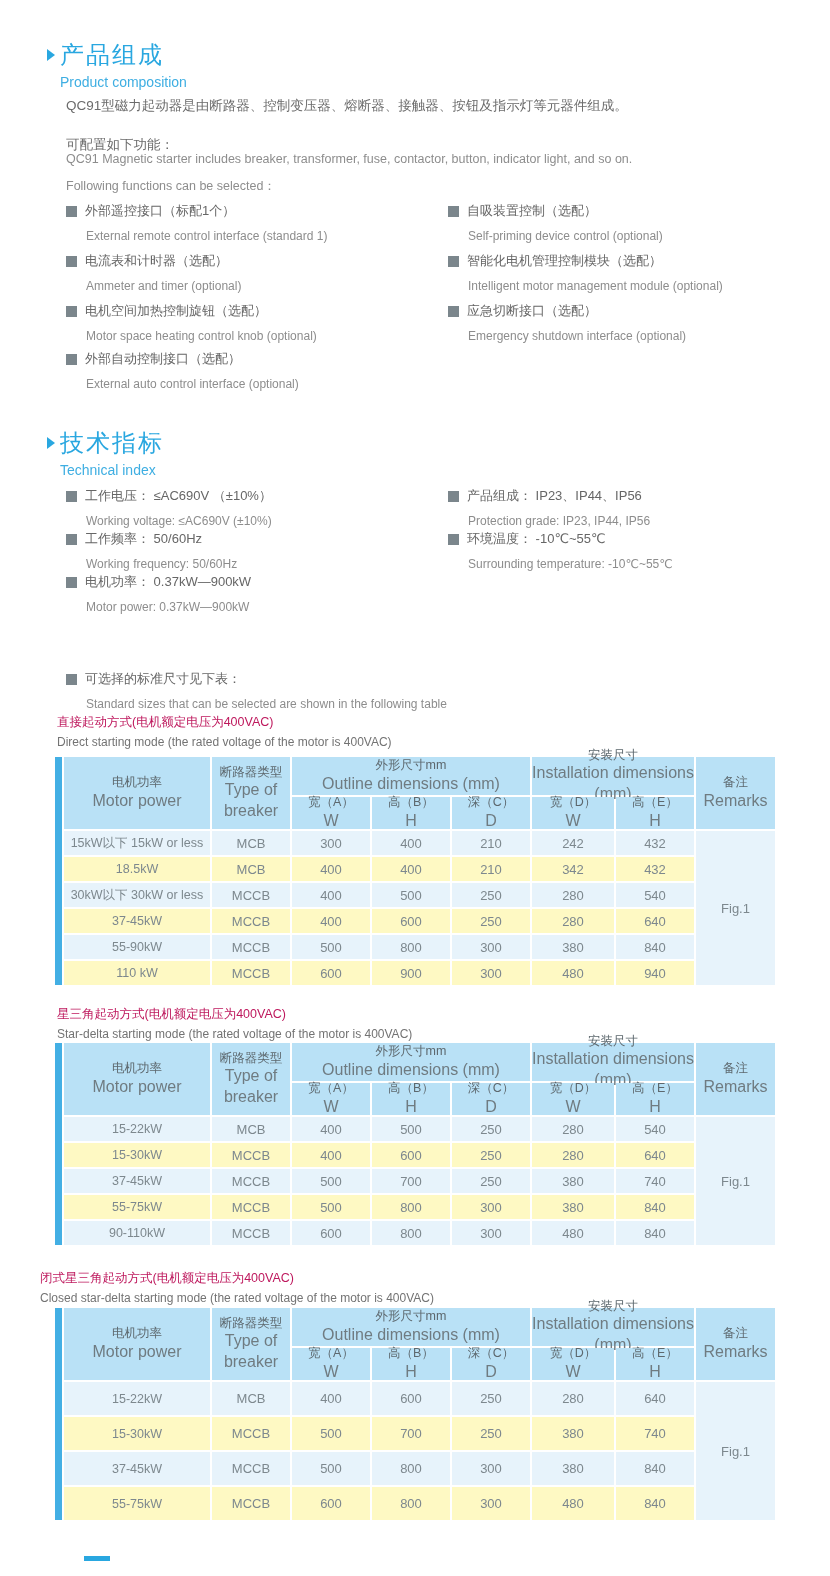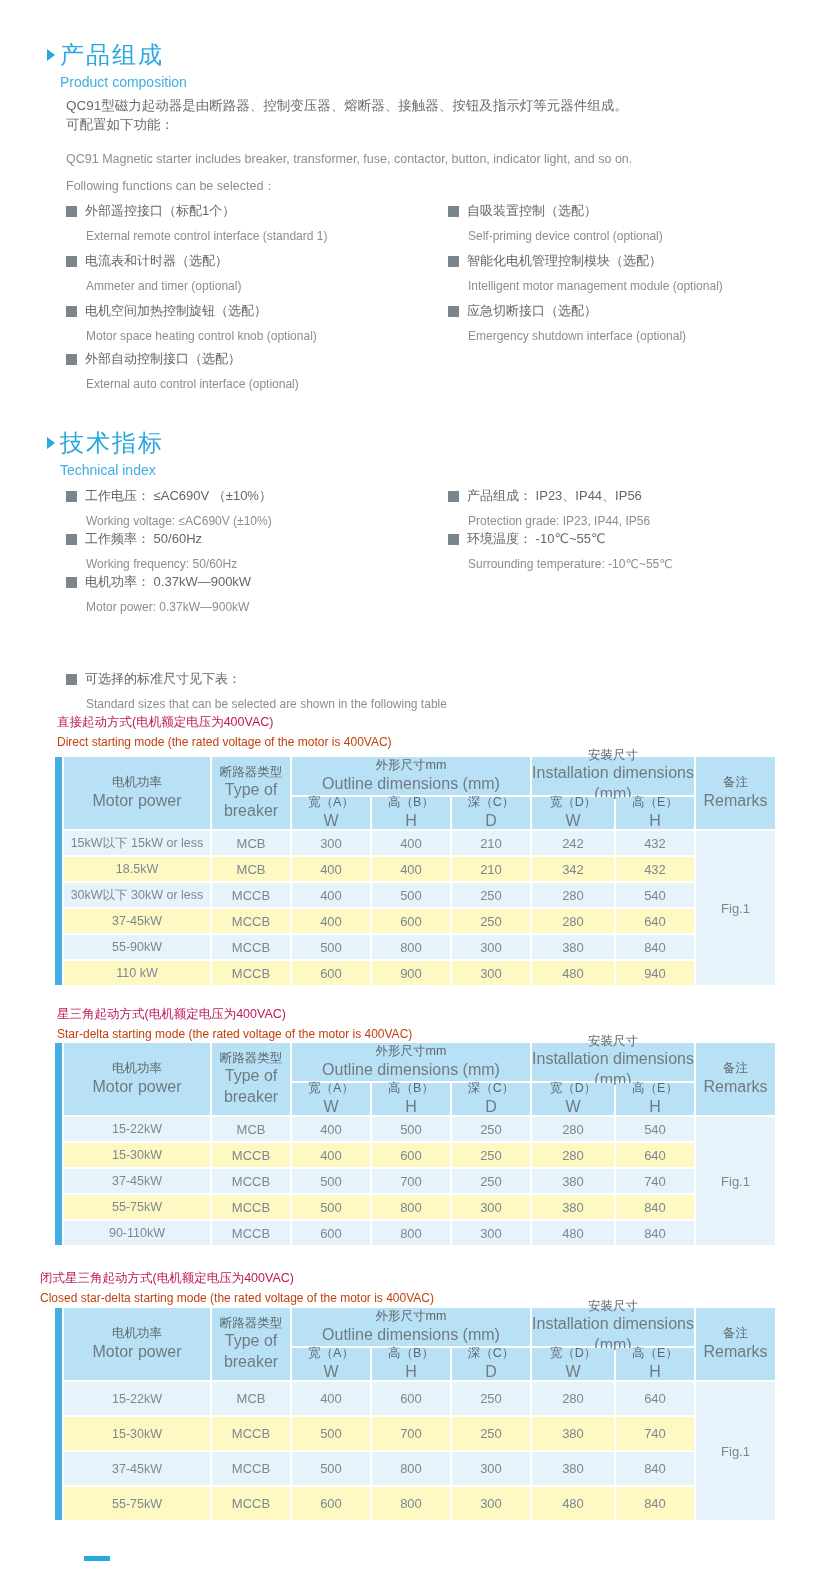--- a/index.html
+++ b/index.html
@@ -19,21 +19,21 @@
 
   
   .item { position:absolute; white-space:nowrap; }
   .item .zline { font-size:13px; color:#666; display:flex; align-items:center; }
   .sq { width:11px; height:11px; background:#7b868c; display:inline-block; margin-right:8px; flex:none; }
   .item .eline { font-size:12px; color:#8d8d8d; margin:9px 0 0 20px; }
 
   
   .tcap { position:absolute; white-space:nowrap; }
   .tcap .c-zh { font-size:12.5px; color:#be185d; }
-  .tcap .c-en { font-size:12px; color:#c2410c; margin-top:4px; }
+  .tcap .c-en { font-size:12px; color:#737373; margin-top:4px; }
 
   
   .tblock { position:absolute; left:55px; display:flex; gap:2px; }
   .accent { width:7px; background:#43afe4; flex:none; }
   .dgrid { display:grid; gap:2px;
            grid-template-columns:146px 78px 78px 78px 78px 82px 78px 79px; }
   .g6 { grid-template-rows:38px 32px repeat(6,24px); }
   .g5 { grid-template-rows:38px 32px repeat(5,24px); }
   .g4 { grid-template-rows:38px 32px repeat(4,33px); }
   .cell { background:#e7f3fb; display:flex; align-items:center; justify-content:center;
@@ -60,21 +60,21 @@
 
 <div class="page">
 
   <div class="sec" style="top:42px;">
     <span class="tri"></span>
     <div class="t-zh">产品组成</div>
     <div class="t-en">Product composition</div>
   </div>
 
   <div class="para zh-text" style="top:97px;">QC91型磁力起动器是由断路器、控制变压器、熔断器、接触器、按钮及指示灯等元器件组成。</div>
-  <div class="para zh-text" style="top:116px;text-align:center;">可配置如下功能：</div>
+  <div class="para zh-text" style="top:136px;text-align:center;">可配置如下功能：</div>
   <div class="para en-text" style="top:152px;">QC91 Magnetic starter includes breaker, transformer, fuse, contactor, button, indicator light, and so on.</div>
   <div class="para en-text" style="top:178px;">Following functions can be selected：</div>
 
   <div class="item" style="left:66px; top:202px;">
     <div class="zline">
         <span class="sq"></span>
         <span>外部遥控接口（标配1个）</span>
       </div>
     <div class="eline">External remote control interface (standard 1)</div>
   </div>

